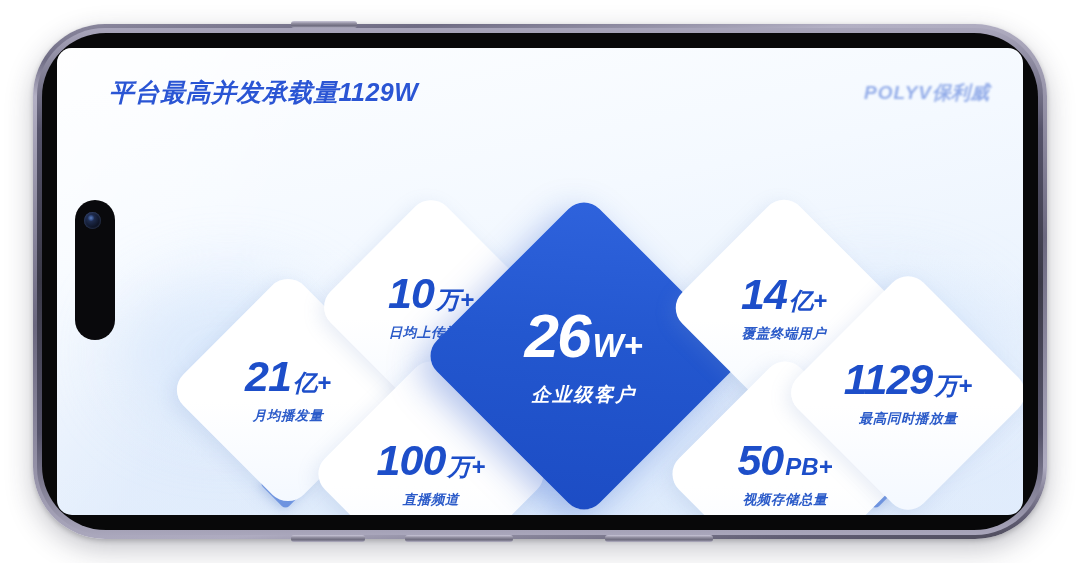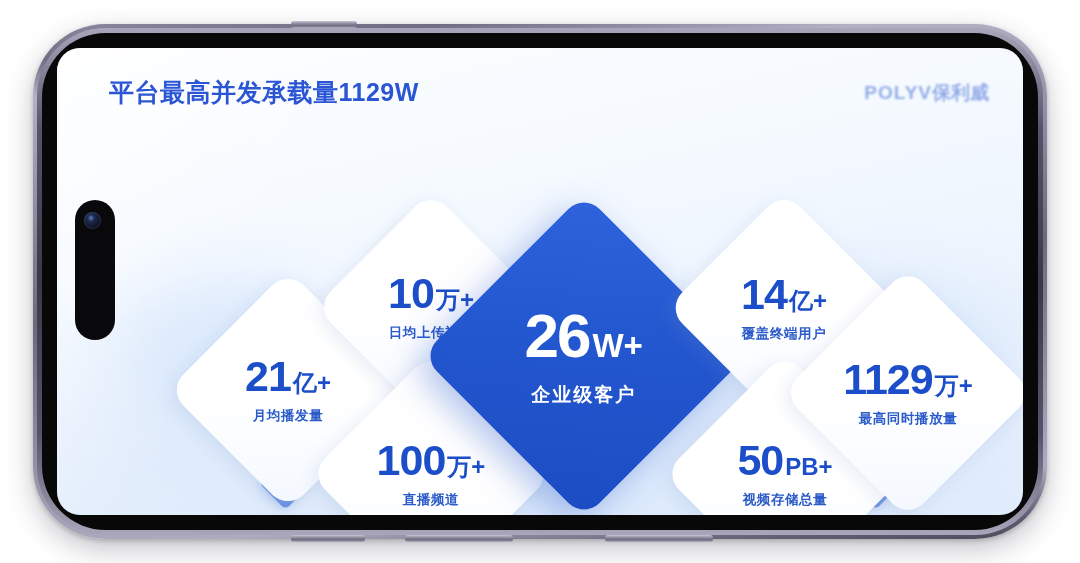--- a/index.html
+++ b/index.html
@@ -24,26 +24,27 @@
     position:absolute;left:4px;top:4px;right:4px;bottom:4px;
     border-radius:68px;
     background:linear-gradient(180deg,#a9a6bb 0%,#55536a 20%,#3a3947 50%,#55536a 80%,#a9a6bb 100%);
   }
   .phone-black{
     position:absolute;left:9px;top:9px;right:9px;bottom:9px;
     border-radius:64px;background:#080809;
   }
   .screen{
     position:absolute;left:24px;top:24px;right:24px;bottom:24px;
-    border-radius:23px;overflow:hidden;
+    border-radius:15px;overflow:hidden;
     background:
       radial-gradient(120% 95% at 50% 118%, #dbe9fb 0%, rgba(219,233,251,0) 62%),
       radial-gradient(95% 75% at 14% 92%, #e4eefc 0%, rgba(228,238,252,0) 60%),
       radial-gradient(95% 75% at 88% 90%, #e2edfc 0%, rgba(226,237,252,0) 60%),
       linear-gradient(168deg,#fdfeff 0%, #f4f9ff 38%, #e9f2fd 74%, #e4eefc 100%);
+    font-style: italic;
   }
 
   
   .screen:after{
     content:"";position:absolute;inset:0;pointer-events:none;
     background:linear-gradient(118deg, rgba(255,255,255,.55) 0%, rgba(255,255,255,0) 26%);
   }
 
   
   .btn-side{position:absolute;border-radius:3px;

